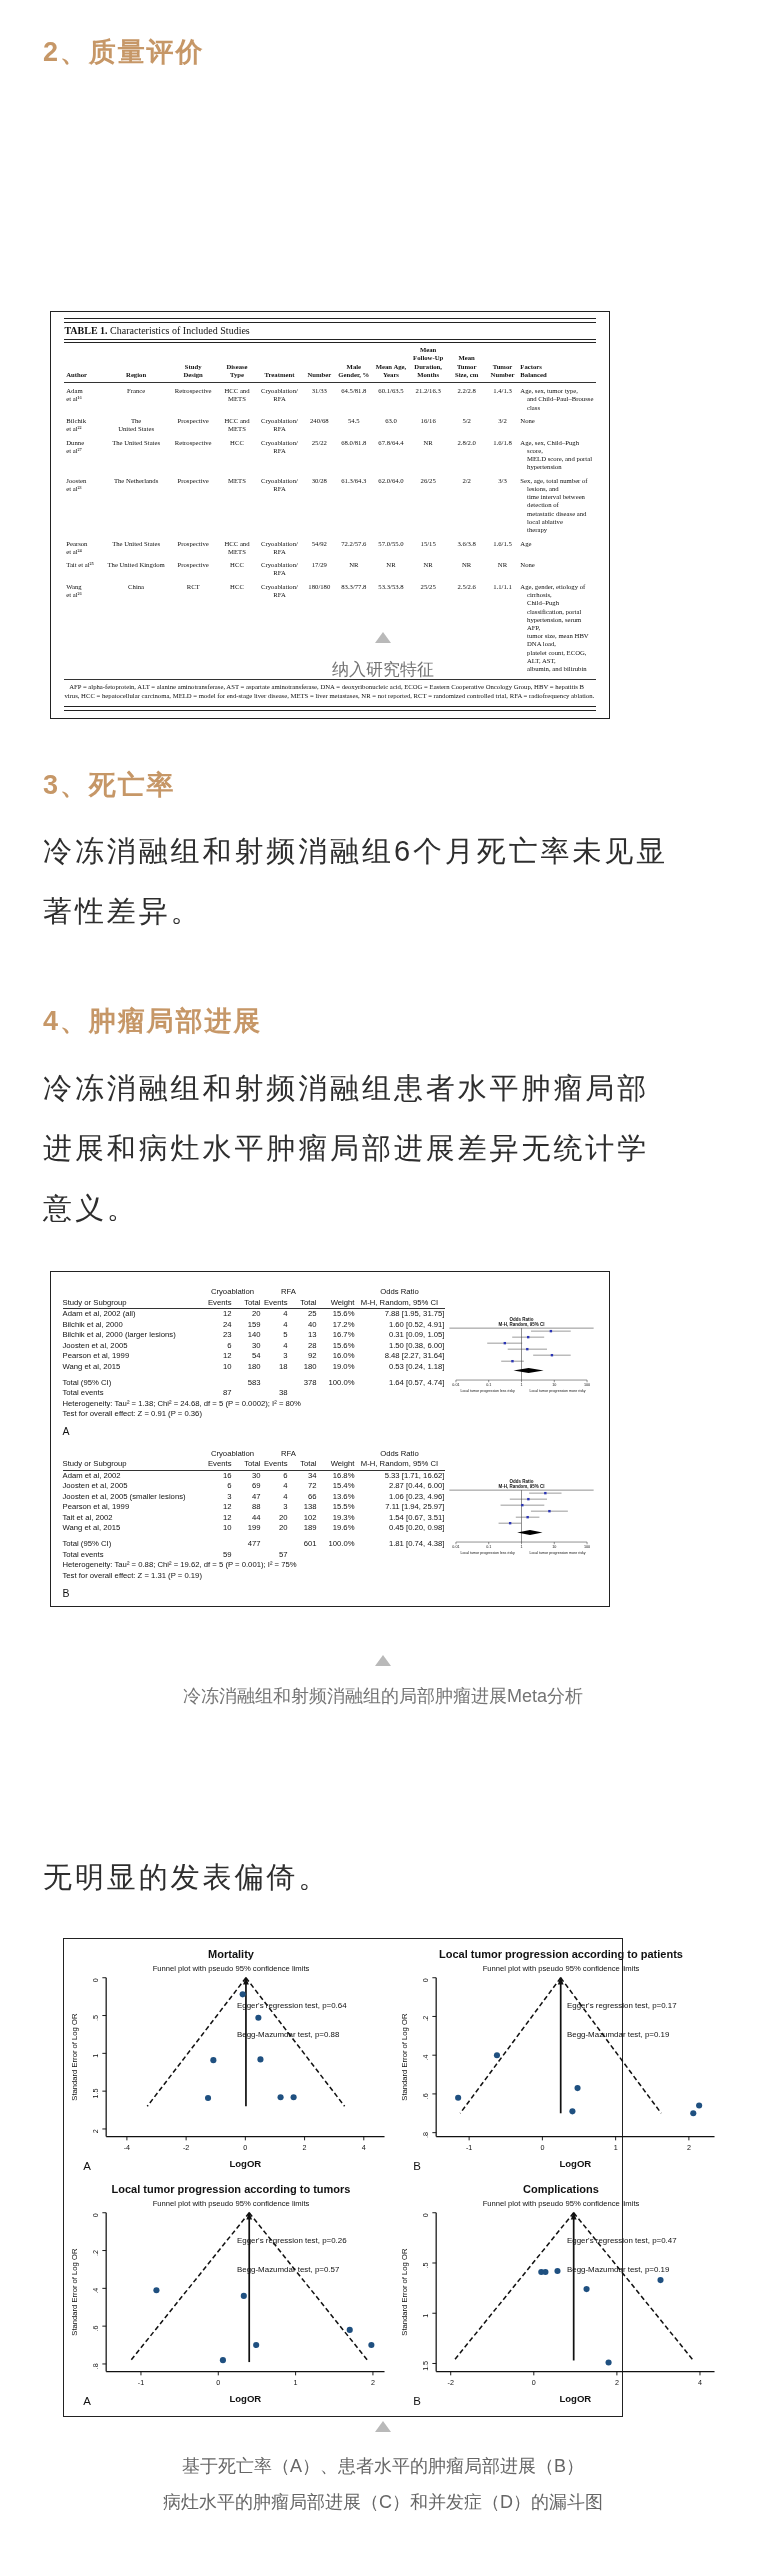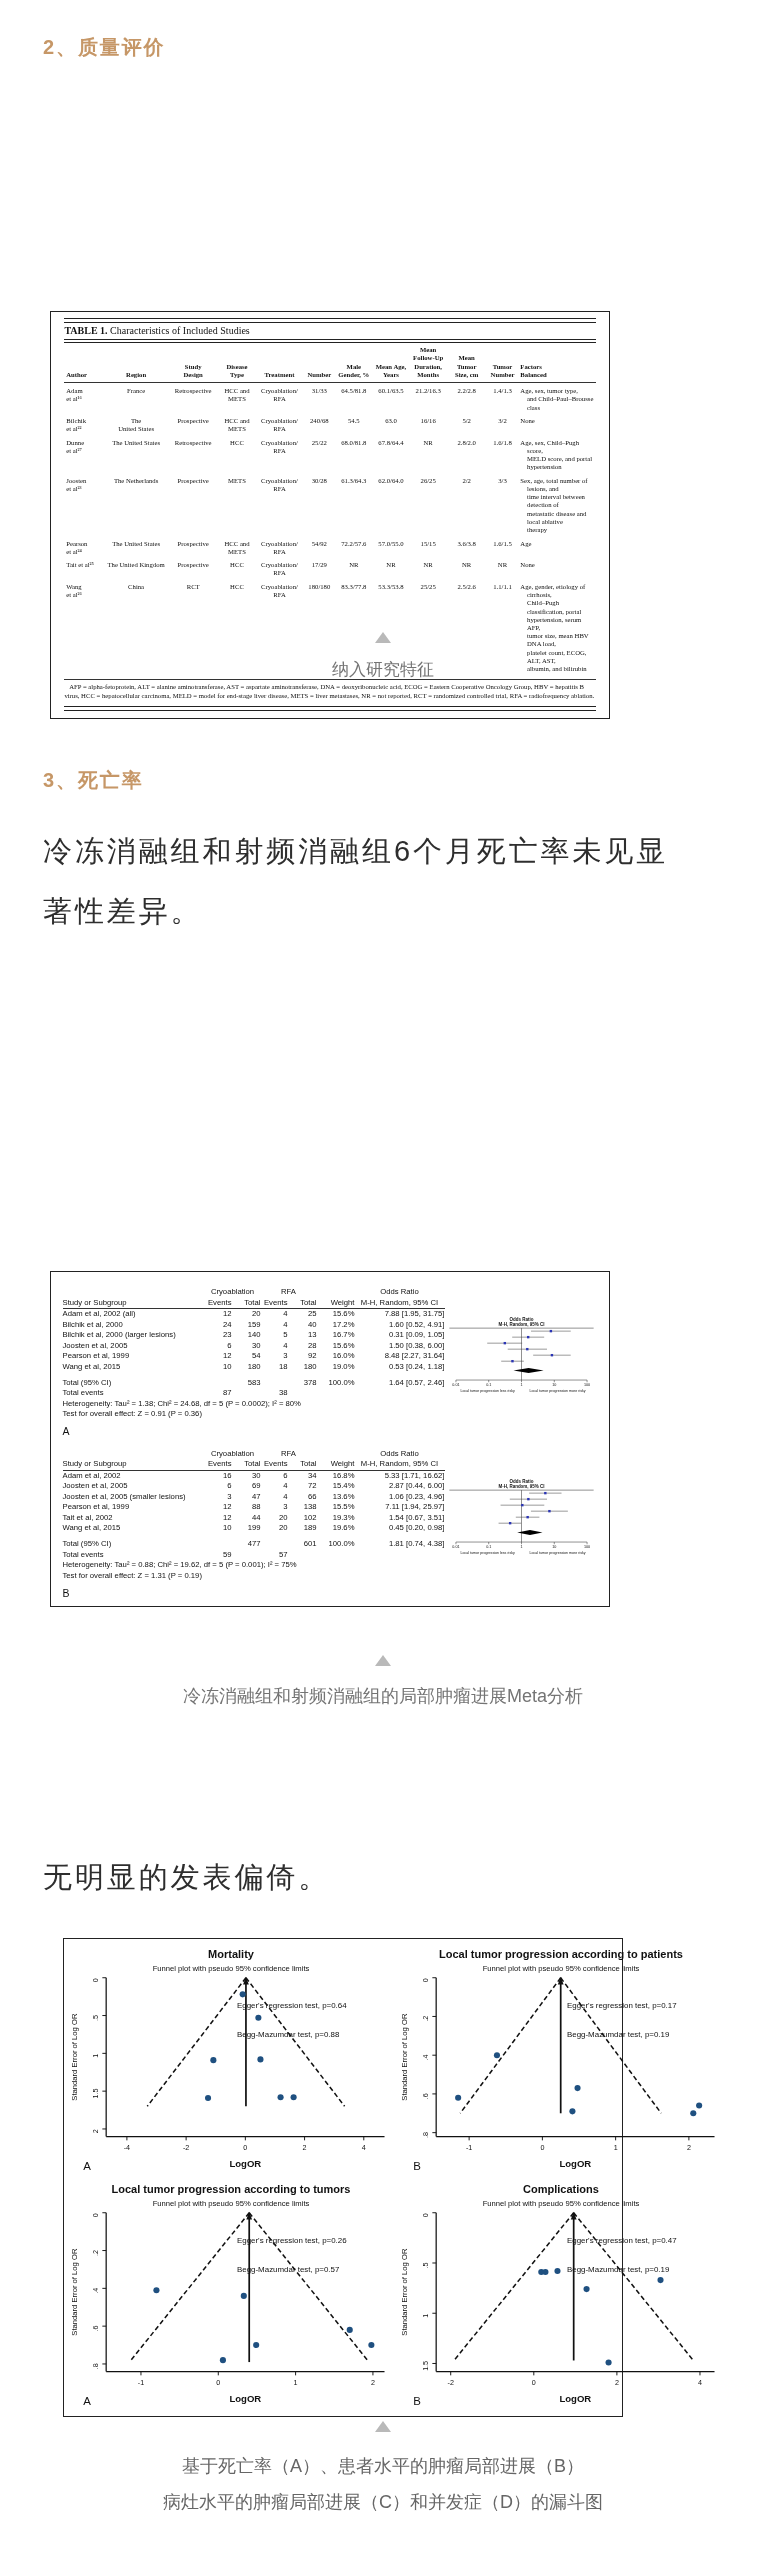--- a/index.html
+++ b/index.html
@@ -1,18 +1,18 @@
 <!DOCTYPE html>
 <html><head>
 <meta charset="utf-8">
 <style>
   html,body{margin:0;padding:0;background:#ffffff;}
   .page{position:relative;width:766px;height:2576px;background:#fff;overflow:hidden;
         font-family:"Liberation Sans",sans-serif;}
-  .h{position:absolute;left:43px;margin:0;font-size:20px;font-weight:bold;color:#c69767;letter-spacing:1.9px;}
+  .h{position:absolute;left:43px;margin:0;font-size:27px;font-weight:bold;color:#c69767;letter-spacing:1.9px;}
   .bodytext{position:absolute;left:43px;width:695px;margin:0;font-size:29px;line-height:60px;
         color:#2e2e2e;letter-spacing:2.9px;white-space:pre-line;}
   .tri{position:absolute;left:50%;transform:translateX(-50%);width:0;height:0;
         border-left:8.6px solid transparent;border-right:8.6px solid transparent;border-bottom:11.5px solid #b9b9b9;}
   .cap{position:absolute;left:0;width:100%;text-align:center;color:#747474;font-size:17px;white-space:pre-line;}
   figure{position:absolute;left:50px;width:560px;margin:0;background:#fff;border:1.9px solid #222;box-sizing:border-box;}
 
   
   #fig-table{padding:5.7px 13.4px 7.7px;font-family:"Liberation Serif",serif;color:#111;}
   .ruleH{height:2.9px;border-top:1.4px solid #222;border-bottom:1.4px solid #222;}
@@ -213,20 +213,24 @@
     <div class="ruleH" style="margin-top:2.9px"></div>
   </figure>
 
   <div class="tri" style="top:632px"></div>
   <div class="cap" style="top:658px">纳入研究特征</div>
 
   <h2 class="h" style="top:767px">3、死亡率</h2>
   <p class="bodytext" style="top:821px">冷冻消融组和射频消融组6个月死亡率未见显
 著性差异。</p>
 
+  <h2 class="h" style="top:1003px">4、肿瘤局部进展</h2>
+  <p class="bodytext" style="top:1058px">冷冻消融组和射频消融组患者水平肿瘤局部
+进展和病灶水平肿瘤局部进展差异无统计学
+意义。</p>
 
   <figure id="fig-forest" style="top:1271px">
     <div>
         <div class="fblock">
           <div class="ftext">
             <div class="fc " style="grid-column: 1 / 2;"></div>
             <div class="fc bold ctr" style="grid-column: 2 / 4;">Cryoablation</div>
             <div class="fc bold ctr" style="grid-column: 4 / 6;">RFA</div>
             <div class="fc " style="grid-column: 6 / 7;"></div>
             <div class="fc bold ctr" style="grid-column: 7 / 8;">Odds Ratio</div>
@@ -279,21 +283,21 @@
             <div class="fc num">180</div>
             <div class="fc num">19.0%</div>
             <div class="fc num">0.53 [0.24, 1.18]</div>
             <div class="fsp"></div>
             <div class="fc bold">Total (95% CI)</div>
             <div class="fc "></div>
             <div class="fc num bold">583</div>
             <div class="fc "></div>
             <div class="fc num bold">378</div>
             <div class="fc num bold">100.0%</div>
-            <div class="fc num bold">1.64 [0.57, 2.46]</div>
+            <div class="fc num bold">1.64 [0.57, 4.74]</div>
             <div class="fc ">Total events</div>
             <div class="fc num">87</div>
             <div class="fc "></div>
             <div class="fc num">38</div>
             <div class="fc "></div>
             <div class="fc "></div>
             <div class="fc "></div>
             <div class="fc " style="grid-column: 1 / 8;">Heterogeneity: Tau² = 1.38; Chi² = 24.68, df = 5 (P = 0.0002); I² = 80%</div>
             <div class="fc " style="grid-column: 1 / 8;">Test for overall effect: Z = 0.91 (P = 0.36)</div>
           </div>

